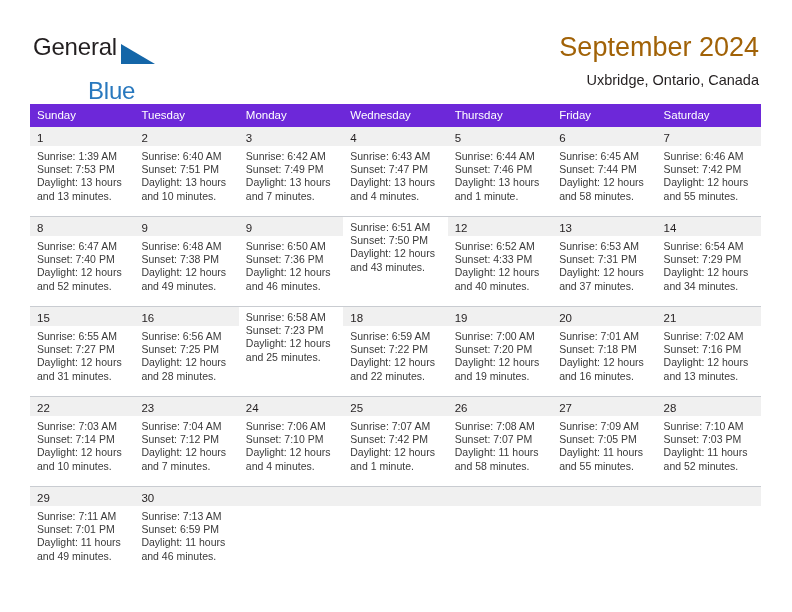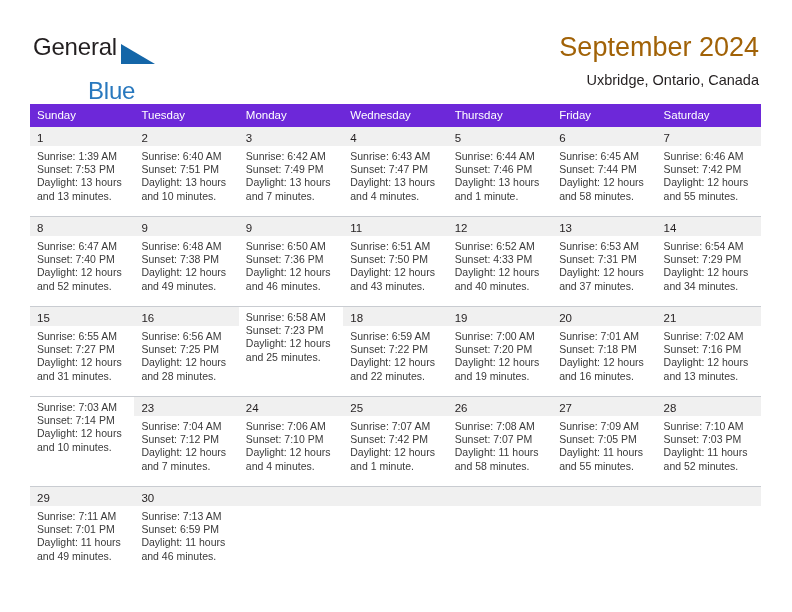--- a/index.html
+++ b/index.html
@@ -277,21 +277,20 @@
           <div class="cell">
             <div class="daynum-band"><span class="daynum">9</span></div>
             <div class="details">
               <div>Sunrise: 6:50 AM</div>
               <div>Sunset: 7:36 PM</div>
               <div>Daylight: 12 hours</div>
               <div>and 46 minutes.</div>
             </div>
           </div>
           <div class="cell">
-            <div class="daynum-band"><span class="daynum">11</span></div>
             <div class="details">
               <div>Sunrise: 6:51 AM</div>
               <div>Sunset: 7:50 PM</div>
               <div>Daylight: 12 hours</div>
               <div>and 43 minutes.</div>
             </div>
           </div>
           <div class="cell">
             <div class="daynum-band"><span class="daynum">12</span></div>
             <div class="details">
@@ -379,20 +378,21 @@
             <div class="details">
               <div>Sunrise: 7:02 AM</div>
               <div>Sunset: 7:16 PM</div>
               <div>Daylight: 12 hours</div>
               <div>and 13 minutes.</div>
             </div>
           </div>
         </div>
         <div class="week">
           <div class="cell">
+            <div class="daynum-band"><span class="daynum">22</span></div>
             <div class="details">
               <div>Sunrise: 7:03 AM</div>
               <div>Sunset: 7:14 PM</div>
               <div>Daylight: 12 hours</div>
               <div>and 10 minutes.</div>
             </div>
           </div>
           <div class="cell">
             <div class="daynum-band"><span class="daynum">23</span></div>
             <div class="details">

